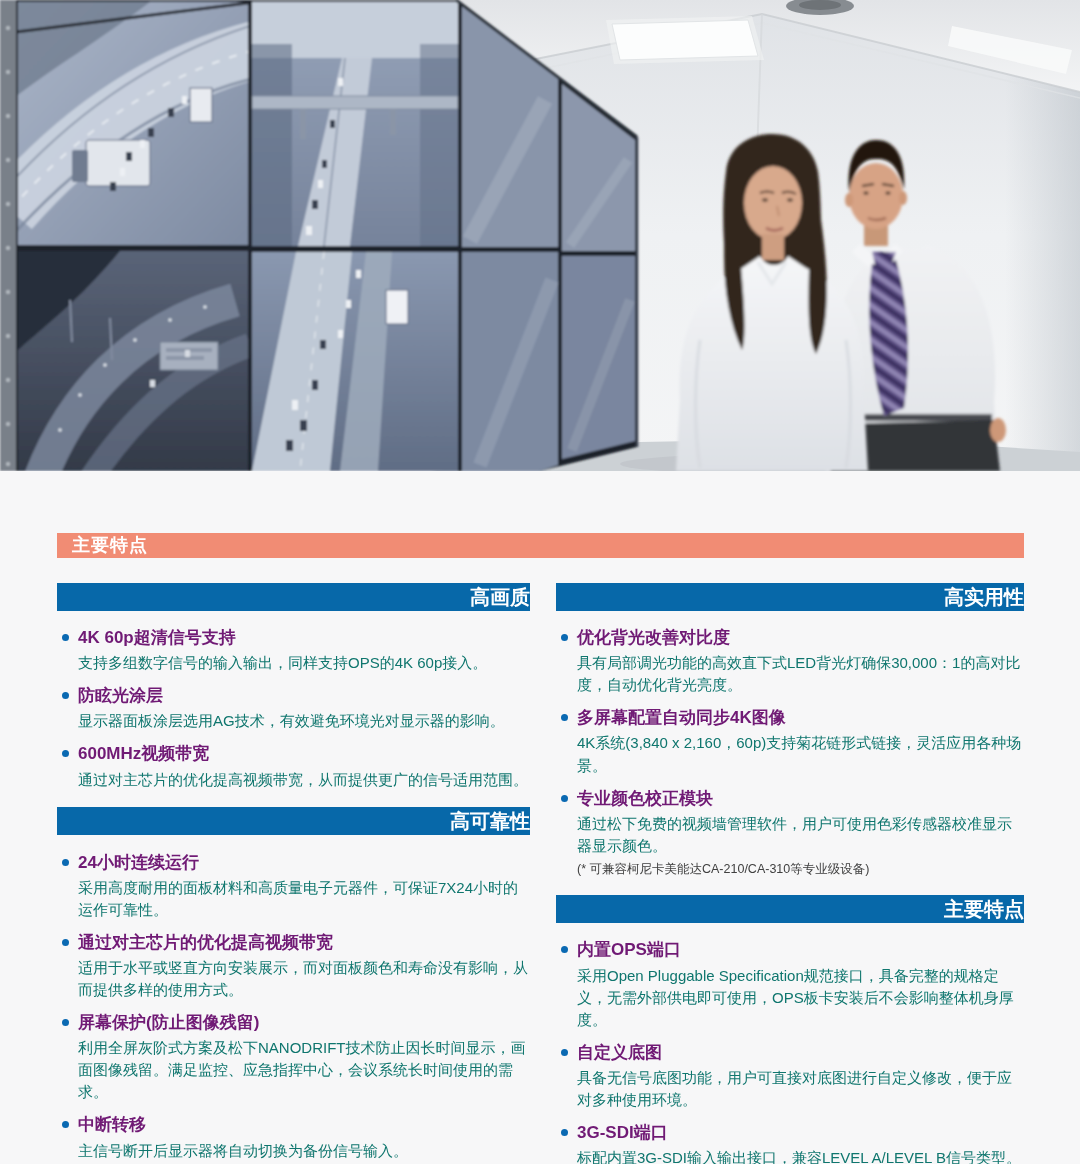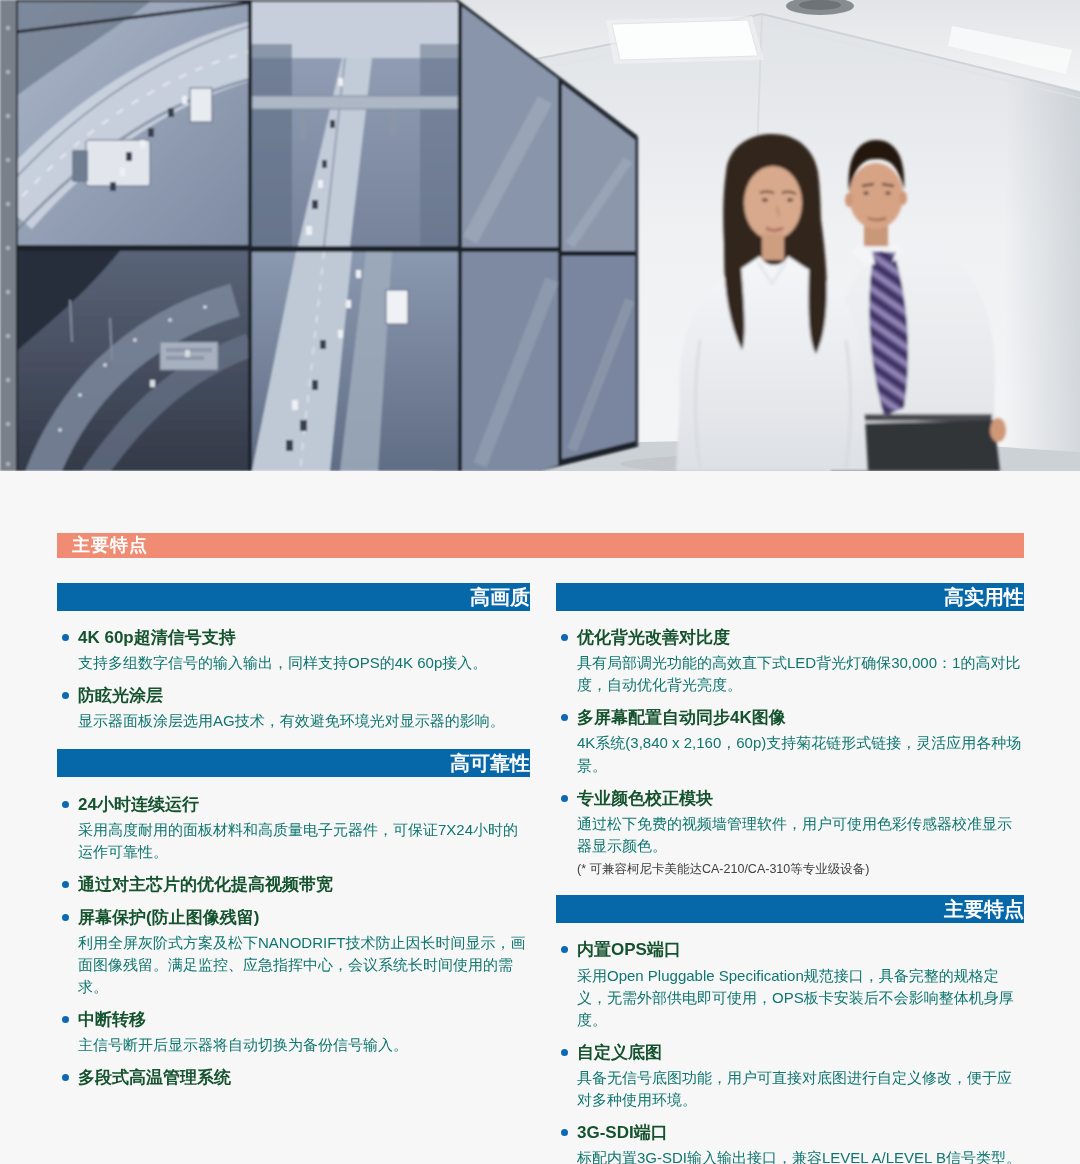--- a/index.html
+++ b/index.html
@@ -19,21 +19,21 @@
   .cols{display:flex;margin-top:8px;}
   .col-left{width:473px;margin-right:26px;}
   .col-right{width:468px;}
   .sec-header{
     height:28px;line-height:28px;background:#0768A9;color:#ffffff;
     text-align:right;font-size:20px;font-weight:bold;
   }
   .sec-2{margin-top:16px;}
   .item{position:relative;padding-left:21px;margin-top:11px;}
   .bullet{position:absolute;left:5px;top:7px;width:7px;height:7px;border-radius:50%;background:#0A69B2;}
-  .f-title{margin:0;font-size:17px;font-weight:bold;color:#14532d;line-height:1.3;}
+  .f-title{margin:0;font-size:17px;font-weight:bold;color:#701a75;line-height:1.3;}
   .f-body{margin:3px 0 0;font-size:15px;color:#0f766e;line-height:1.47;}
   .f-note{margin:4px 0 0;font-size:12.5px;color:#404040;line-height:1.4;}
 </style>
 </head>
 <body>
 
 <div class="page">
 
   <div class="hero">
     <svg width="1080" height="471" viewBox="0 0 1080 471">
@@ -304,32 +304,38 @@
           <div class="item">
             <span class="bullet"></span>
             <h3 class="f-title">4K 60p超清信号支持</h3>
             <p class="f-body">支持多组数字信号的输入输出，同样支持OPS的4K 60p接入。</p>
           </div>
           <div class="item">
             <span class="bullet"></span>
             <h3 class="f-title">防眩光涂层</h3>
             <p class="f-body">显示器面板涂层选用AG技术，有效避免环境光对显示器的影响。</p>
           </div>
+          <div class="item">
+            <span class="bullet"></span>
+            <h3 class="f-title">600MHz视频带宽</h3>
+            <p class="f-body">通过对主芯片的优化提高视频带宽，从而提供更广的信号适用范围。</p>
+          </div>
         </section>
 
         <section class="sec-2">
           <h2 class="sec-header">高可靠性</h2>
           <div class="item">
             <span class="bullet"></span>
             <h3 class="f-title">24小时连续运行</h3>
             <p class="f-body">采用高度耐用的面板材料和高质量电子元器件，可保证7X24小时的运作可靠性。</p>
           </div>
           <div class="item">
             <span class="bullet"></span>
             <h3 class="f-title">通过对主芯片的优化提高视频带宽</h3>
+            <p class="f-body">适用于水平或竖直方向安装展示，而对面板颜色和寿命没有影响，从而提供多样的使用方式。</p>
           </div>
           <div class="item">
             <span class="bullet"></span>
             <h3 class="f-title">屏幕保护(防止图像残留)</h3>
             <p class="f-body">利用全屏灰阶式方案及松下NANODRIFT技术防止因长时间显示，画面图像残留。满足监控、应急指挥中心，会议系统长时间使用的需求。</p>
           </div>
           <div class="item">
             <span class="bullet"></span>
             <h3 class="f-title">中断转移</h3>
             <p class="f-body">主信号断开后显示器将自动切换为备份信号输入。</p>

